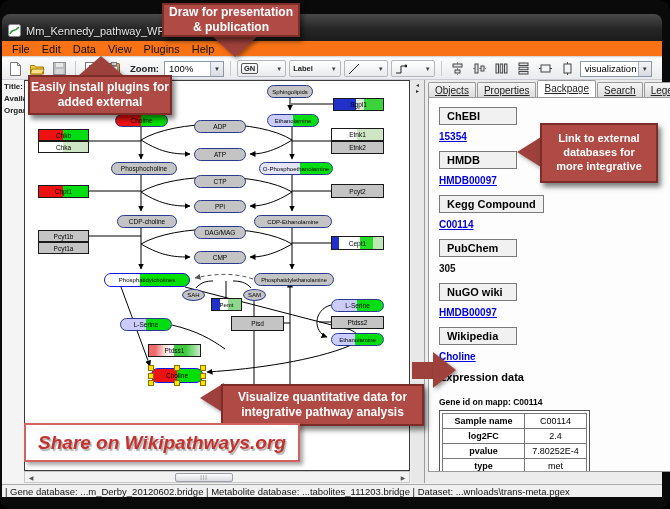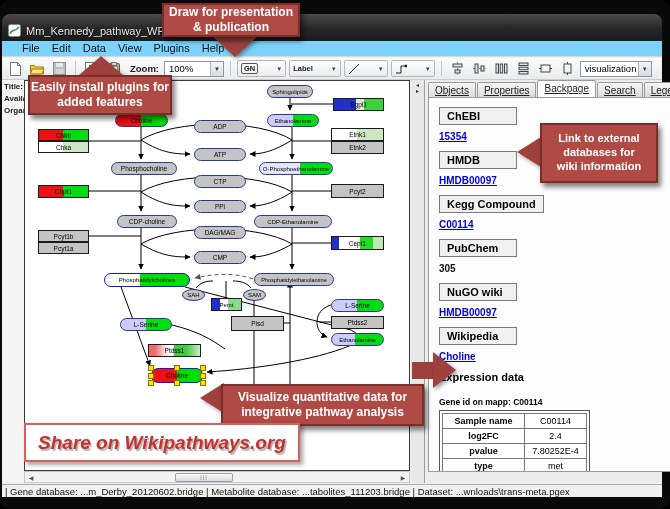--- a/index.html
+++ b/index.html
@@ -9,21 +9,21 @@
 
   
   #titlebar { position:absolute; left:2px; top:14px; width:660px; height:27px;
     background:linear-gradient(#4a4a4a,#262626 55%,#1b1b1b); border-radius:8px 8px 0 0;
     display:flex; align-items:flex-end; padding:0 6px 4px 6px; }
   #title-text { color:#e6e6e6; font-size:11px; text-shadow:0 1px 1px #000; margin-left:5px; white-space:nowrap; overflow:hidden; }
 
   
   #winbody { position:absolute; left:2px; top:41px; width:660px; height:456px; background:#eef0f2; }
 
-  #menubar { position:absolute; left:0; top:0; width:660px; height:16px; background:#7dd3fc; border-bottom:1px solid #d8d8d8; display:flex; padding-left:14px; }
+  #menubar { position:absolute; left:0; top:0; width:660px; height:16px; background:#f97316; border-bottom:1px solid #d8d8d8; display:flex; align-items:center; padding-left:4px; }
   .menu-item { font-size:11px; color:#111; padding:1px 6px; }
 
   #toolbar { position:absolute; left:0; top:17px; width:660px; height:22px; background:linear-gradient(#fcfcfc,#e9ebee); border-bottom:1px solid #c9ccd1; display:flex; align-items:center; gap:3px; padding:0 4px; }
   .tbtn { width:19px; height:19px; display:flex; align-items:center; justify-content:center; border-radius:2px; }
   .tsep { width:1px; height:15px; background:#c6c9ce; margin:0 3px; }
   .tlabel { font-size:9.5px; font-weight:bold; color:#222; margin:0 2px 0 4px; }
   .combo { height:16px; background:#fff; border:1px solid #8a98a8; display:inline-flex; align-items:center; font-size:9.5px; padding-left:4px; }
   .combo .cb-arrow { width:13px; height:14px; margin-left:auto; background:linear-gradient(#f4f5f7,#d8dbe0); border-left:1px solid #aab4c0; display:flex; align-items:center; justify-content:center; font-size:6px; color:#333; }
   .txtbtn { display:flex; align-items:center; gap:18px; border:1px solid #b5b9bf; background:linear-gradient(#fff,#e8eaed); border-radius:2px; height:17px; padding:0 3px; font-size:7.5px; font-weight:bold; color:#222; }
   .dd { font-size:6px; color:#444; }
@@ -393,28 +393,28 @@
 
   <div class="callout" style="left:162px;top:3px;width:138px;height:34px;font-size:12px">
       <div>Draw for presentation</div>
       <div>&amp; publication</div>
     </div>
   <div class="tri tri-down" style="left:212px;top:36px"></div>
 
   <div class="tri tri-up" style="left:78px;top:56px"></div>
   <div class="callout" style="left:28px;top:75px;width:144px;height:40px;font-size:12px">
       <div>Easily install plugins for</div>
-      <div>added features</div>
+      <div>added external</div>
     </div>
 
   <div class="tri tri-left" style="left:517px;top:137px"></div>
   <div class="callout" style="left:540px;top:123px;width:118px;height:60px;font-size:11px">
       <div>Link to external</div>
       <div>databases for</div>
-      <div>wiki information</div>
+      <div>more integrative</div>
     </div>
 
   <div class="tri tri-left" style="left:200px;top:383px"></div>
   <div class="arrow-tail" style="left:412px;top:362px;width:22px;height:17px"></div>
   <div class="tri tri-right" style="left:433px;top:352px"></div>
   <div class="callout" style="left:221px;top:384px;width:203px;height:42px;font-size:12px">
       <div>Visualize quantitative data  for</div>
       <div>integrative pathway analysis</div>
     </div>
 

